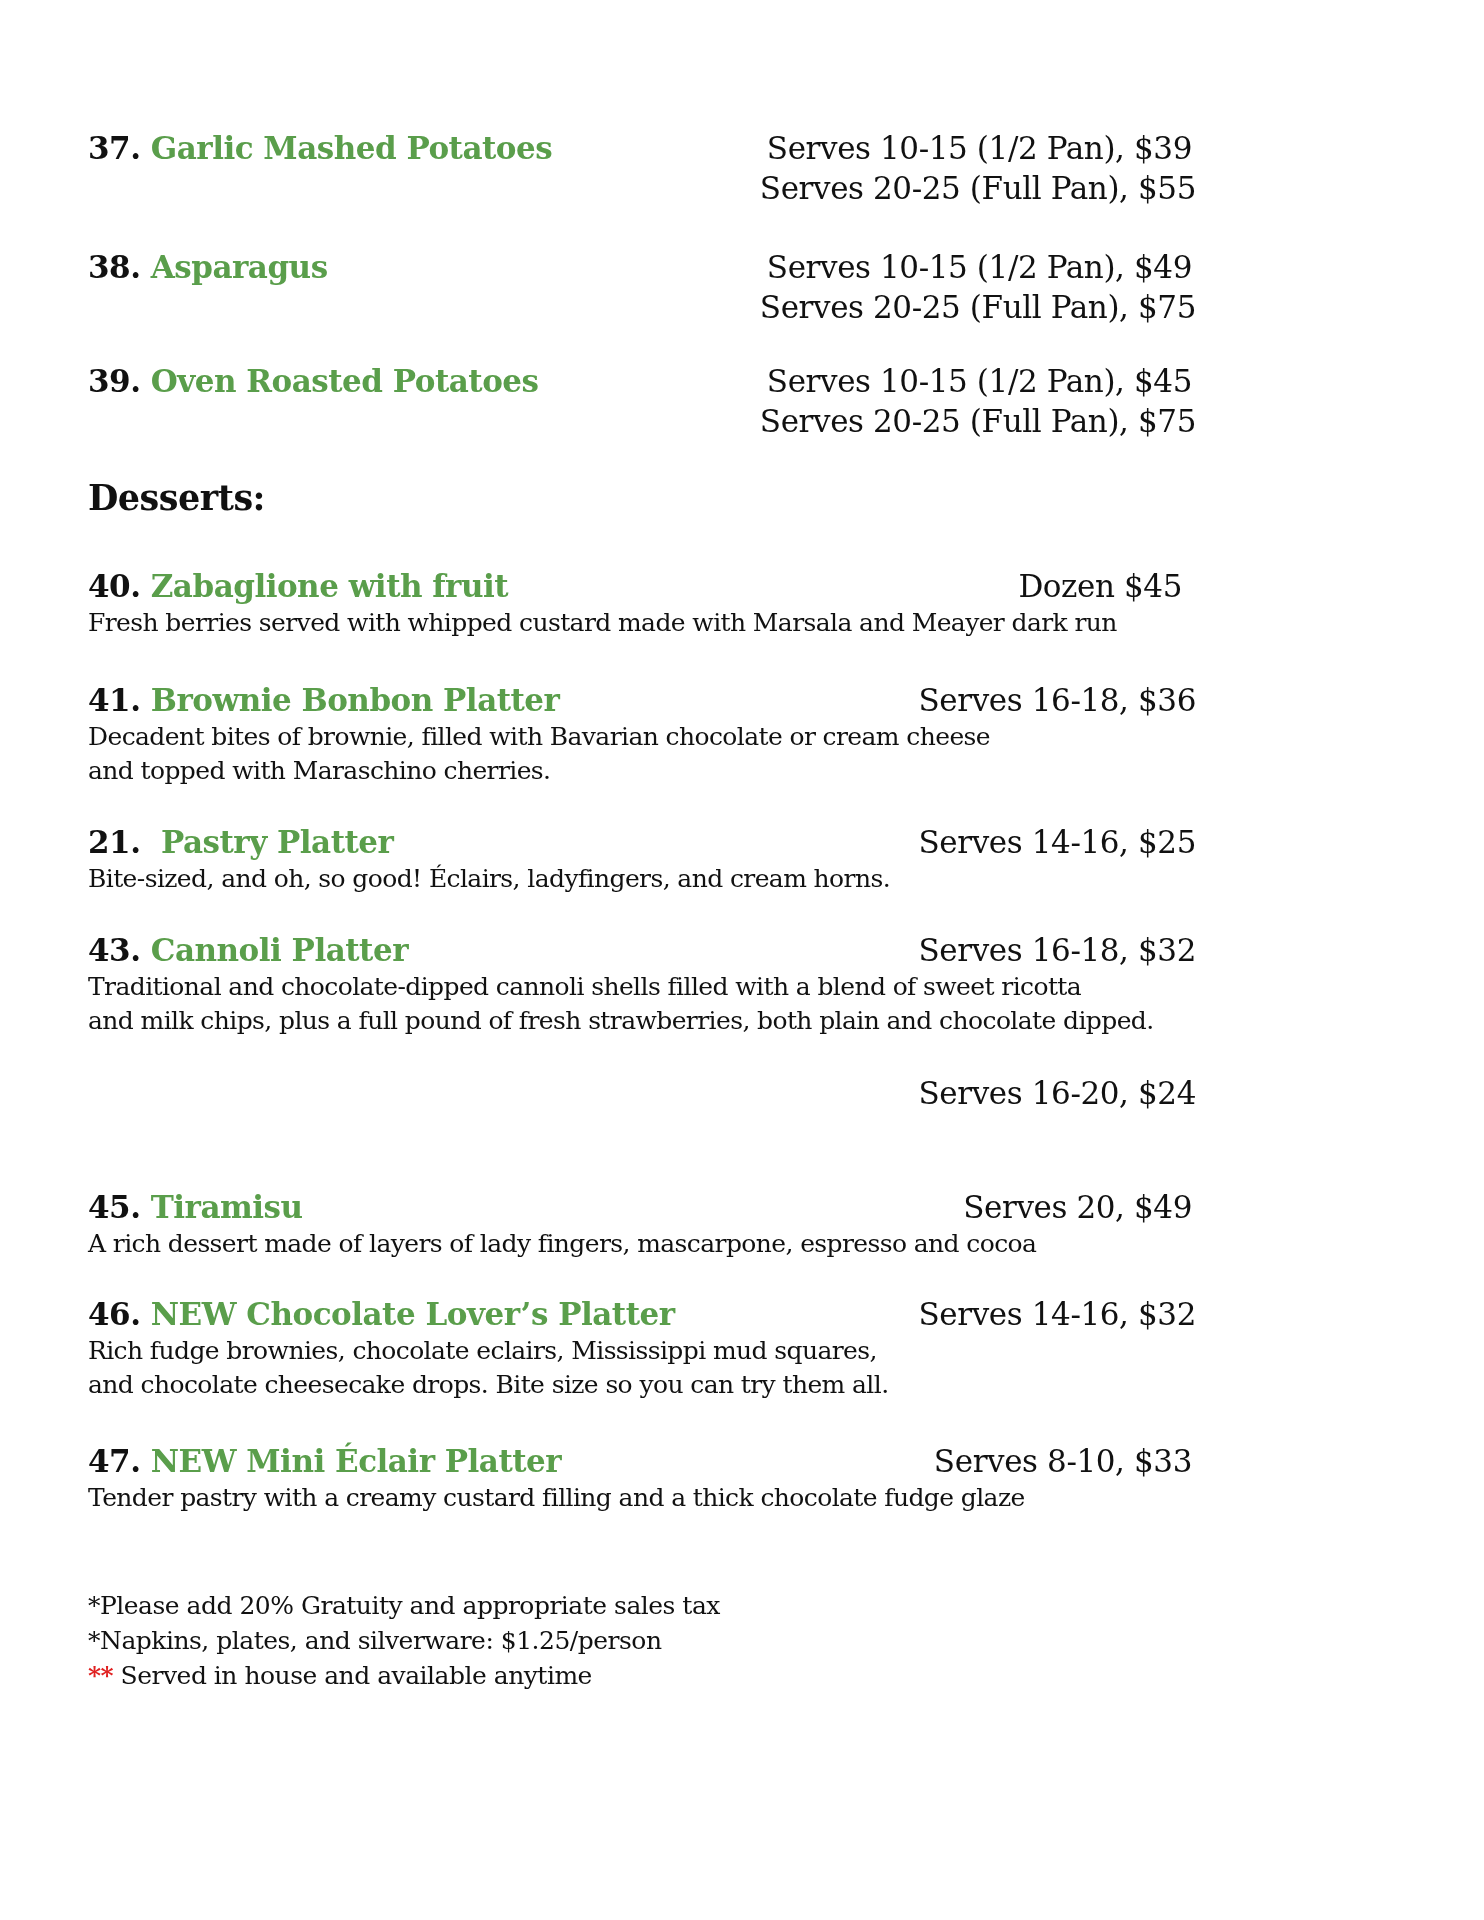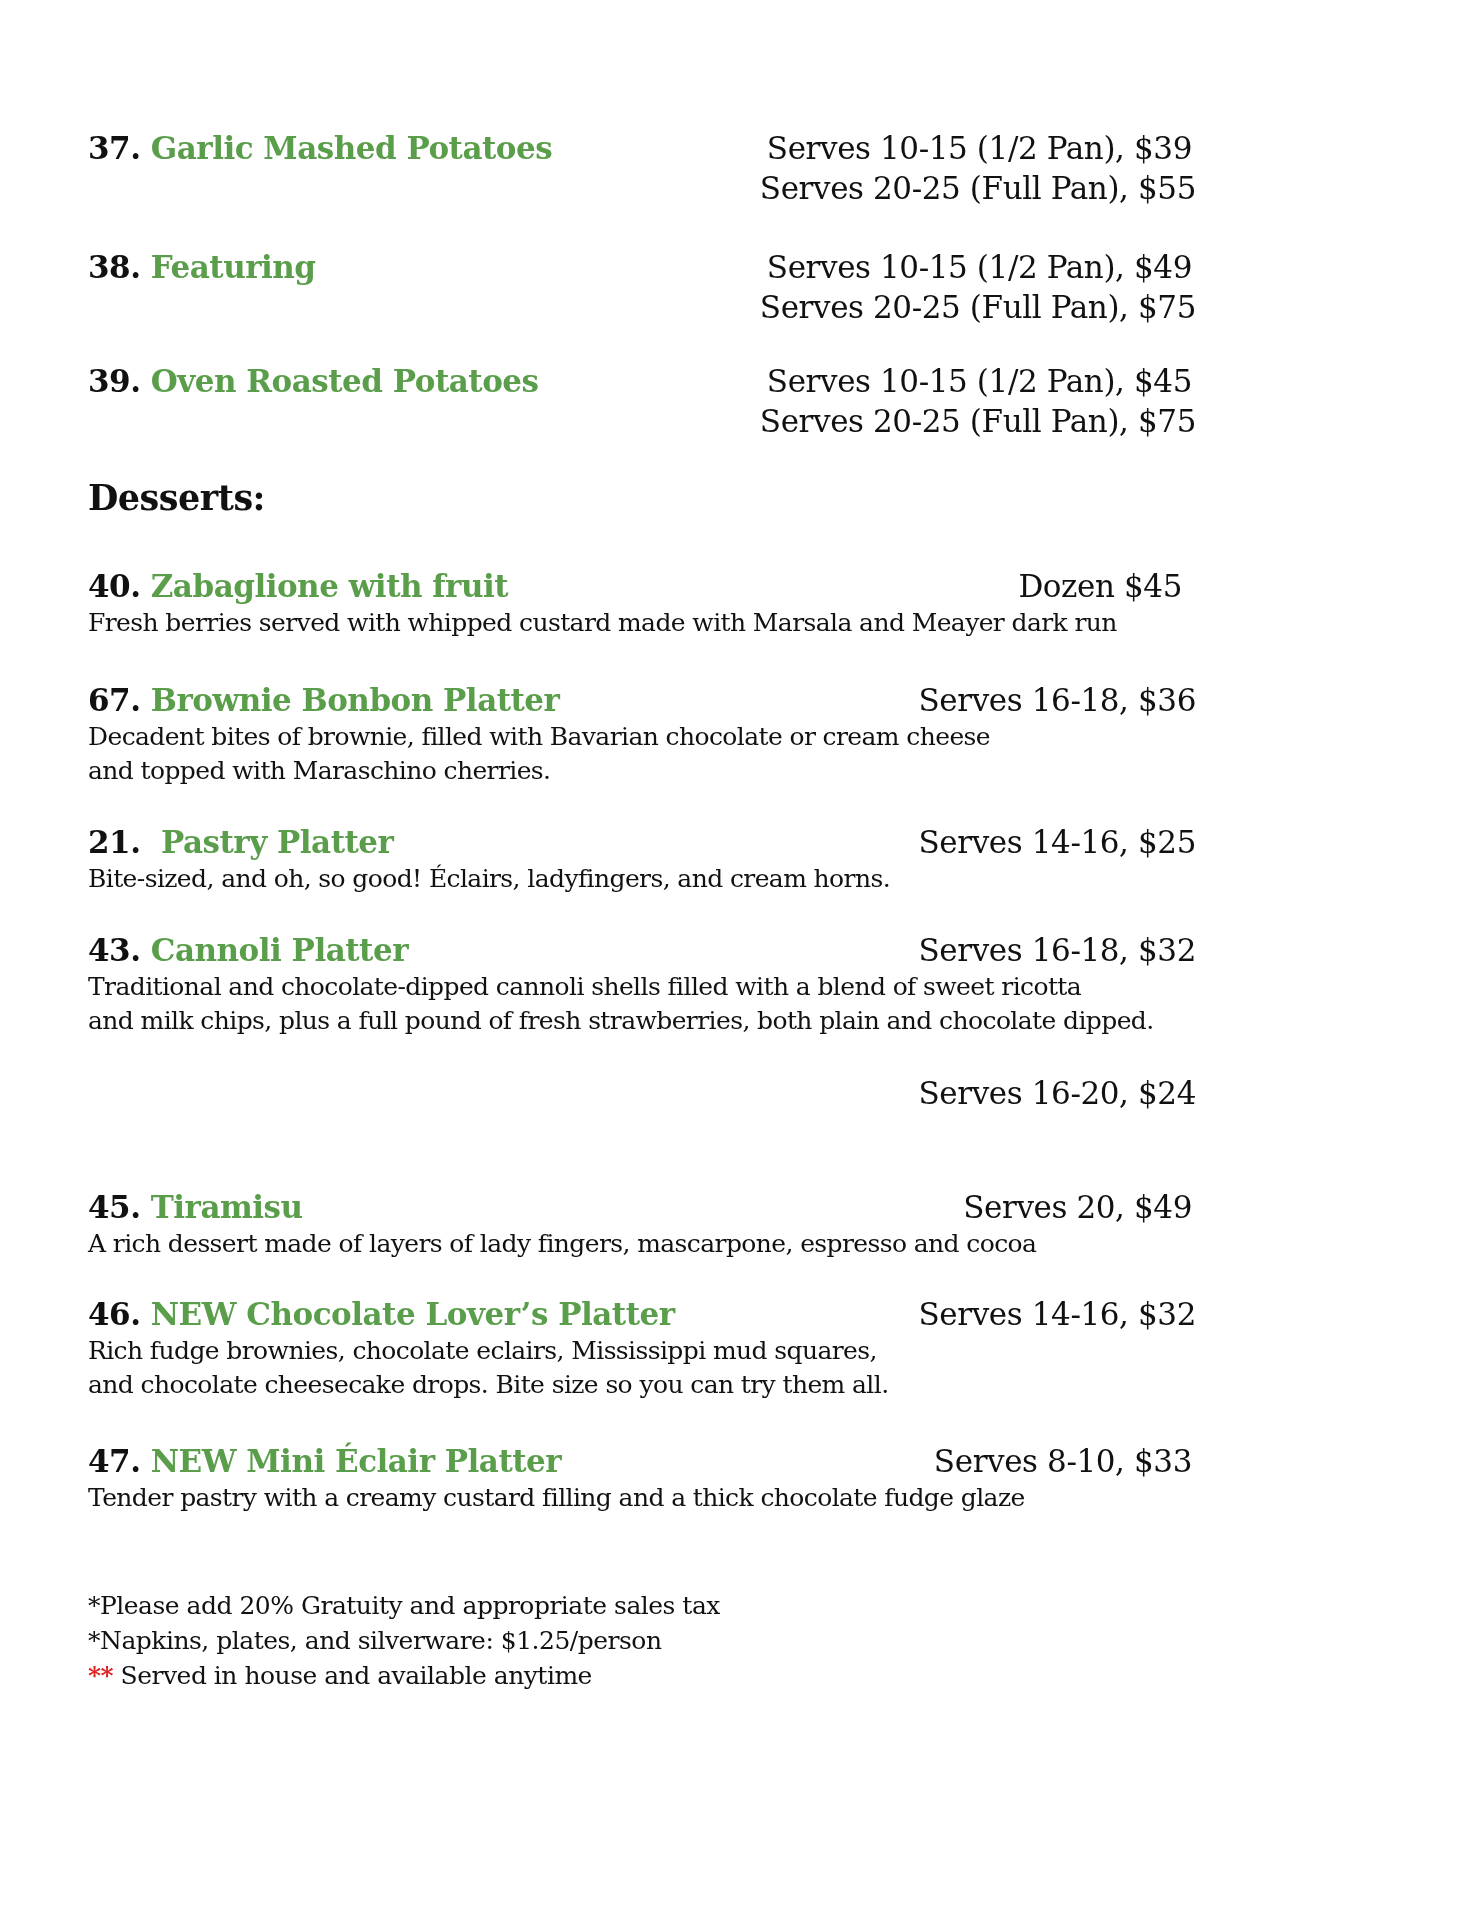--- a/index.html
+++ b/index.html
@@ -31,21 +31,21 @@
 
   <div class="item" style="top:128px;">
     <div class="title-line"><span class="num">37.</span> <span class="name" style="color: rgb(90, 158, 75);">Garlic Mashed Potatoes</span></div>
   </div>
   <div class="price-stack" style="top:128px;">
     <div>Serves 10-15 (1/2 Pan), $39</div>
     <div>Serves 20-25 (Full Pan), $55</div>
   </div>
 
   <div class="item" style="top:247px;">
-    <div class="title-line"><span class="num">38.</span> <span class="name" style="color: rgb(90, 158, 75);">Featuring</span></div>
+    <div class="title-line"><span class="num">38.</span> <span class="name" style="color: rgb(90, 158, 75);">Asparagus</span></div>
   </div>
   <div class="price-stack" style="top:247px;">
     <div>Serves 10-15 (1/2 Pan), $49</div>
     <div>Serves 20-25 (Full Pan), $75</div>
   </div>
 
   <div class="item" style="top:361px;">
     <div class="title-line"><span class="num">39.</span> <span class="name" style="color: rgb(90, 158, 75);">Oven Roasted Potatoes</span></div>
   </div>
   <div class="price-stack" style="top:361px;">
@@ -55,21 +55,21 @@
 
   <div class="section-heading">Desserts:</div>
 
   <div class="item" style="top:566px;">
     <div class="title-line"><span class="num">40.</span> <span class="name" style="color: rgb(90, 158, 75);">Zabaglione with fruit</span></div>
     <div class="desc">Fresh berries served with whipped custard made with Marsala and Meayer dark run</div>
   </div>
   <div class="price" style="top:566px; right:94px;">Dozen $45</div>
 
   <div class="item" style="top:680px;">
-    <div class="title-line"><span class="num">67.</span> <span class="name" style="color: rgb(90, 158, 75);">Brownie Bonbon Platter</span></div>
+    <div class="title-line"><span class="num">41.</span> <span class="name" style="color: rgb(90, 158, 75);">Brownie Bonbon Platter</span></div>
     <div class="desc">Decadent bites of brownie, filled with Bavarian chocolate or cream cheese</div>
     <div class="desc">and topped with Maraschino cherries.</div>
   </div>
   <div class="price" style="top:680px; right:80px;">Serves 16-18, $36</div>
 
   <div class="item" style="top:822px;">
     <div class="title-line"><span class="num">21.</span>&nbsp; <span class="name" style="color: rgb(90, 158, 75);">Pastry Platter</span></div>
     <div class="desc">Bite-sized, and oh, so good!  Éclairs, ladyfingers, and cream horns.</div>
   </div>
   <div class="price" style="top:822px; right:80px;">Serves 14-16, $25</div>

